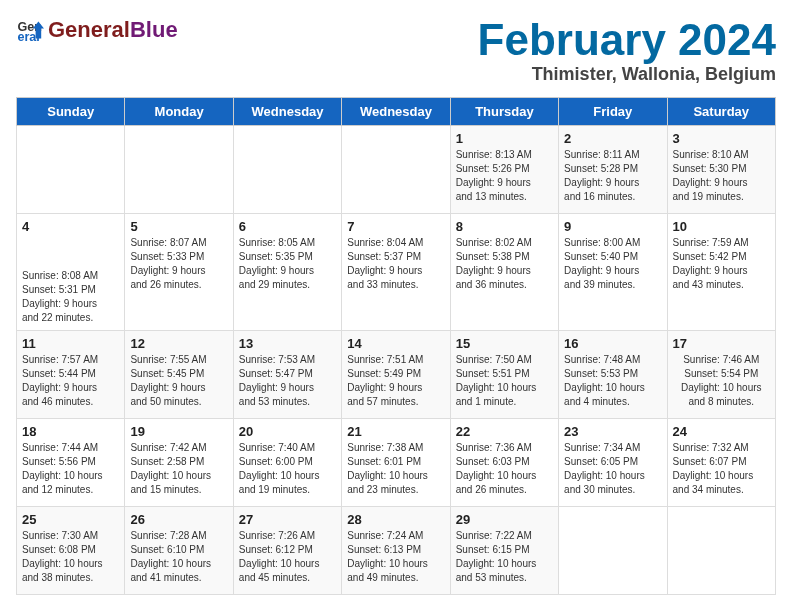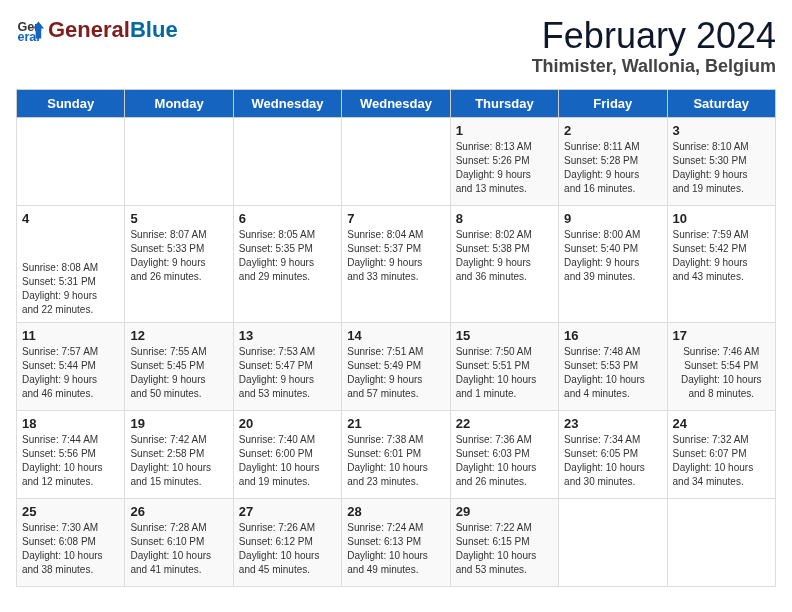--- a/index.html
+++ b/index.html
@@ -21,33 +21,33 @@
       align-items: center;
       gap: 4px;
     }
     .logo-text {
       font-size: 22px;
       font-weight: bold;
       color: #333;
       line-height: 1.1;
     }
     .logo-text span {
-      color: #0369a1;
+      color: #701a75;
     }
     .logo-icon {
       width: 28px;
       height: 28px;
     }
     .title-block {
       text-align: right;
     }
     .cal-title {
-      font-size: 36px;
-      font-weight: normal;
-      color: #0f172a;
+      font-size: 44px;
+      font-weight: bold;
+      color: #0369a1;
       line-height: 1.1;
     }
     .cal-subtitle {
       font-size: 18px;
       color: #444;
       font-weight: bold;
     }
     table {
       width: 100%;
       border-collapse: collapse;

